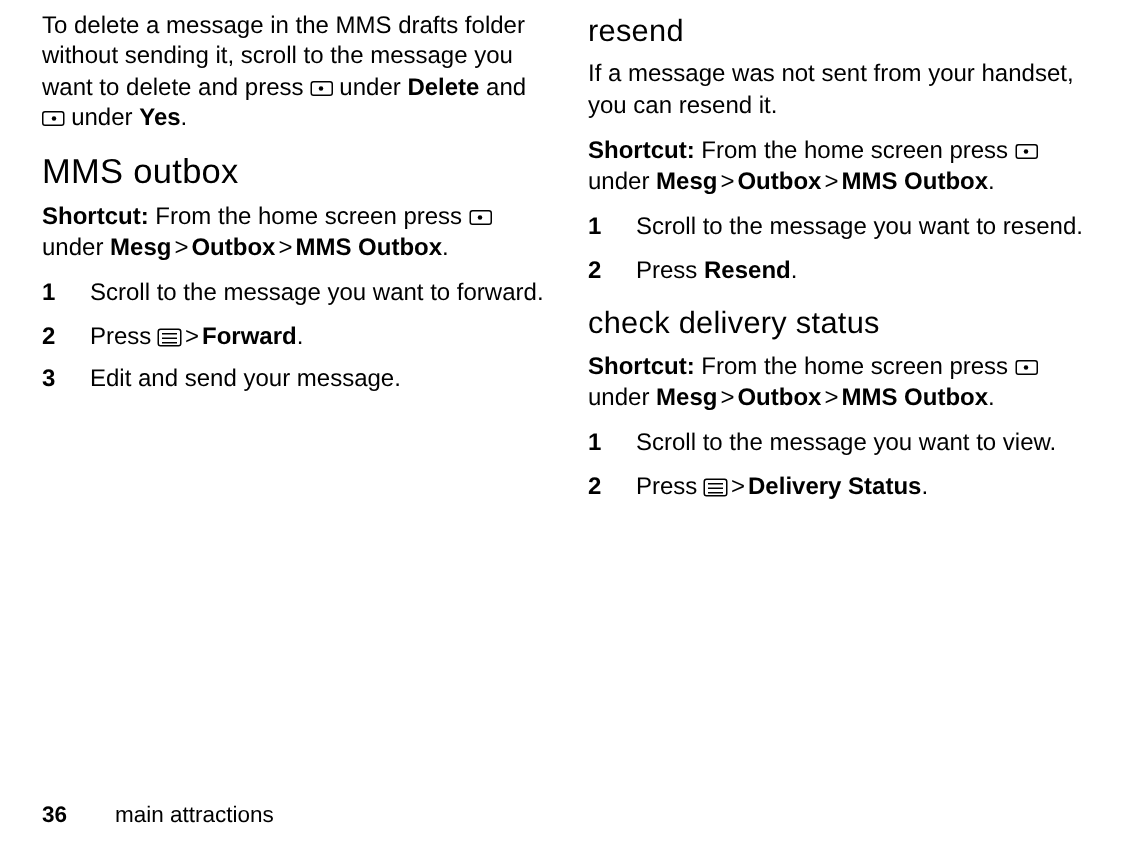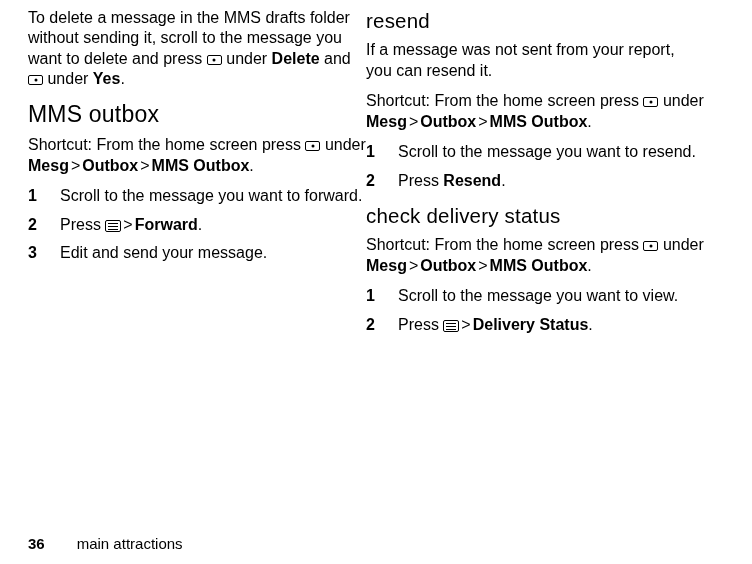--- a/index.html
+++ b/index.html
@@ -7,20 +7,21 @@
     width: 752px;
     height: 564px;
     background: #fff;
     font-family: Arial, Helvetica, sans-serif;
     color: #000;
     padding: 8px 10px 16px 28px;
     position: relative;
   }
   .columns {
     display: flex;
+    gap: 26px;
   }
   .col {
     width: 338px;
     font-size: 16px;
     line-height: 1.28;
   }
   .para { margin-bottom: 10px; }
   h2.section {
     font-family: Arial, Helvetica, sans-serif;
     font-weight: 400;
@@ -33,21 +34,21 @@
     font-size: 20.5px;
     margin: 12px 0 6px 0;
     letter-spacing: 0.2px;
   }
   .condensed {
     font-family: "Arial Narrow", Arial, sans-serif;
     font-weight: 700;
     font-stretch: condensed;
     letter-spacing: 0px;
   }
-  .bold { font-weight: 400; }
+  .bold { font-weight: 700; }
   .step {
     display: flex;
     margin-bottom: 8px;
   }
   .step .num {
     width: 32px;
     flex-shrink: 0;
     font-weight: 700;
   }
   .step .txt { flex: 1; }
@@ -122,21 +123,21 @@
       </div>
     </div>
     <div class="step">
       <div class="num">3</div>
       <div class="txt">Edit and send your message.</div>
     </div>
   </div>
 
   <div class="col">
     <h3 class="subsection" style="margin-top:0">resend</h3>
-    <p class="para">If a message was not sent from your report, you can resend it.</p>
+    <p class="para">If a message was not sent from your handset, you can resend it.</p>
 
     <p class="para">
       <span class="bold">Shortcut:</span><span> From the home screen press </span><span class="key-dot"></span><span> under </span><span class="condensed">Mesg</span><span class="chev">&gt;</span><span class="condensed">Outbox</span><span class="chev">&gt;</span><span class="condensed">MMS Outbox</span><span>.</span>
     </p>
 
     <div class="step">
       <div class="num">1</div>
       <div class="txt">Scroll to the message you want to resend.</div>
     </div>
     <div class="step">

